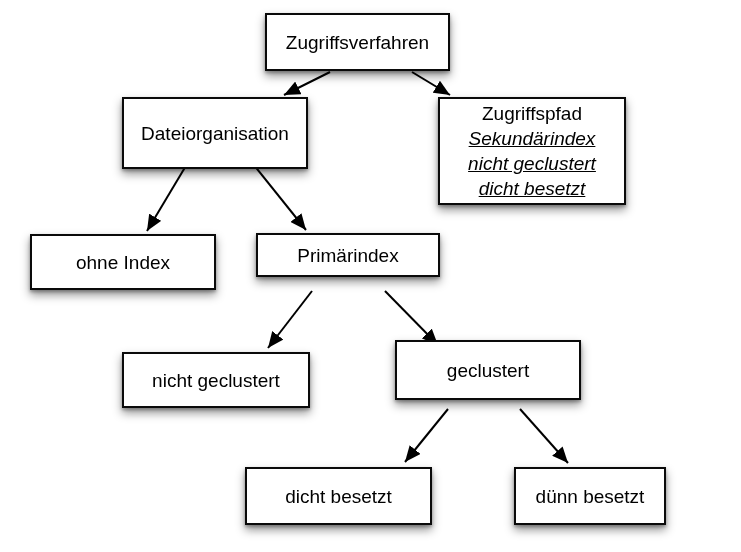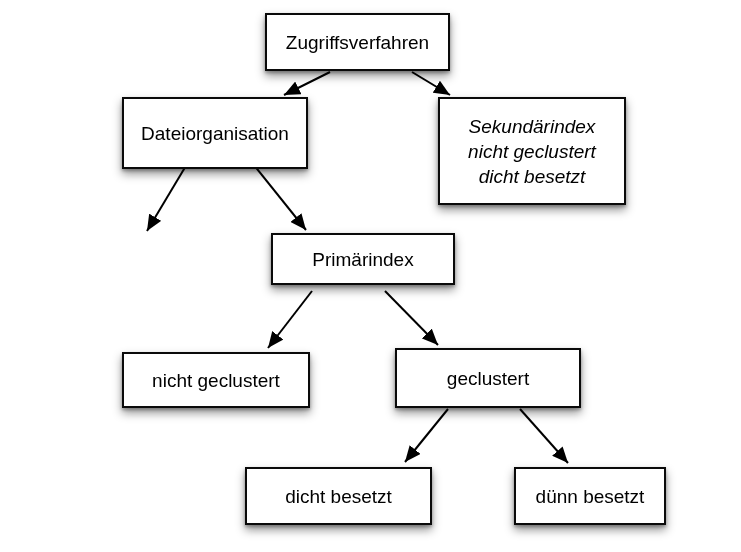--- a/index.html
+++ b/index.html
@@ -27,29 +27,29 @@
       align-items: center;
       justify-content: center;
       text-align: center;
       font-size: 19px;
       color: #000000;
       box-sizing: border-box;
       line-height: 1.3;
       white-space: nowrap;
     }
     .node .nline { line-height: 25px; }
-    .italic { font-style: italic; }
+    .italic { font-style: italic; text-decoration: underline; }
 
     .n-zugriffsverfahren { left: 265px; top: 13px;  width: 185px; height: 58px; }
     .n-dateiorganisation { left: 122px; top: 97px;  width: 186px; height: 72px; }
     .n-zugriffspfad      { left: 438px; top: 97px;  width: 188px; height: 108px; }
     .n-ohne-index        { left: 30px;  top: 234px; width: 186px; height: 56px; }
-    .n-primaerindex      { left: 271px; top: 233px; width: 184px; height: 52px; }
+    .n-primaerindex      { left: 256px; top: 233px; width: 184px; height: 44px; }
     .n-nicht-geclustert  { left: 122px; top: 352px; width: 188px; height: 56px; }
-    .n-geclustert        { left: 395px; top: 348px; width: 186px; height: 60px; }
+    .n-geclustert        { left: 395px; top: 340px; width: 186px; height: 60px; }
     .n-dicht-besetzt     { left: 245px; top: 467px; width: 187px; height: 58px; }
     .n-duenn-besetzt     { left: 514px; top: 467px; width: 152px; height: 58px; }
   </style>
 </head>
 <body>
 
 <div id="canvas">
 
   <svg id="edges-svg" viewBox="0 0 741 552" xmlns="http://www.w3.org/2000/svg">
     <defs>
@@ -69,25 +69,29 @@
 
   <div class="node n-zugriffsverfahren">
     <span class="nline">Zugriffsverfahren</span>
   </div>
 
   <div class="node n-dateiorganisation">
     <span class="nline">Dateiorganisation</span>
   </div>
 
   <div class="node n-zugriffspfad">
+    <span class="nline">Zugriffspfad</span>
     <span class="nline italic">Sekundärindex</span>
     <span class="nline italic">nicht geclustert</span>
     <span class="nline italic">dicht besetzt</span>
   </div>
 
+  <div class="node n-ohne-index">
+    <span class="nline">ohne Index</span>
+  </div>
 
   <div class="node n-primaerindex">
     <span class="nline">Primärindex</span>
   </div>
 
   <div class="node n-nicht-geclustert">
     <span class="nline">nicht geclustert</span>
   </div>
 
   <div class="node n-geclustert">

